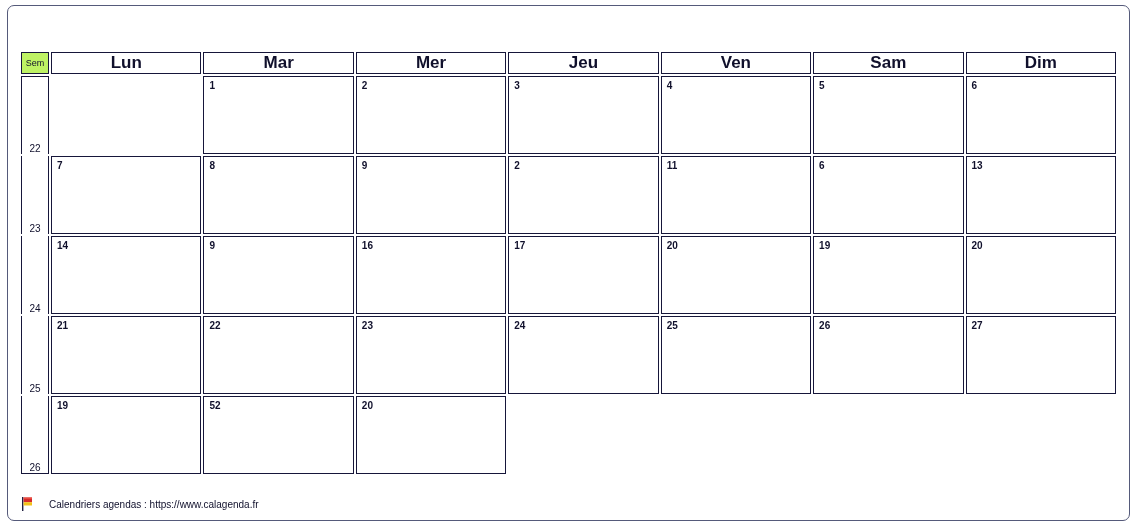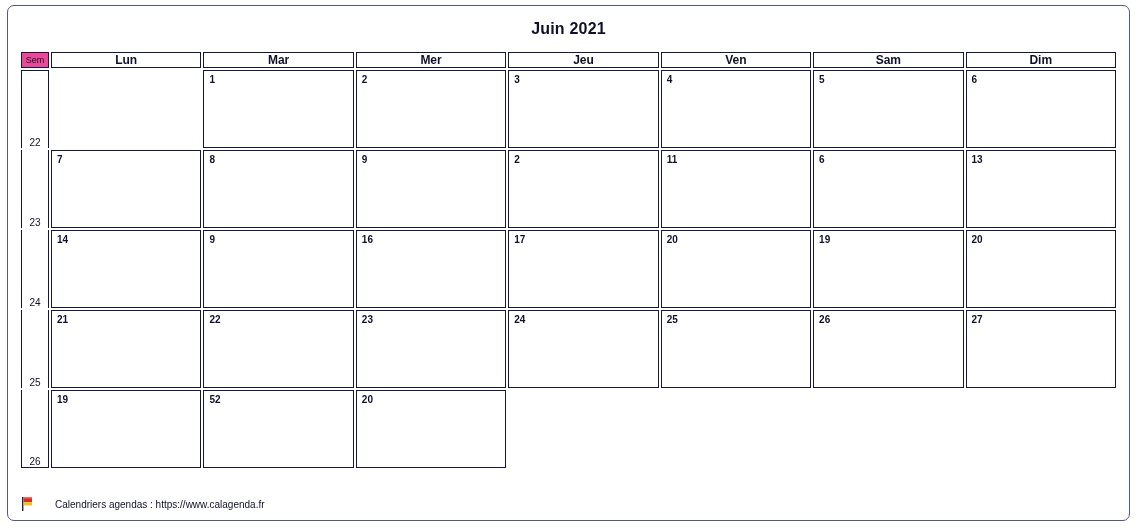--- a/index.html
+++ b/index.html
@@ -51,31 +51,31 @@
     width: 1099px;
     table-layout: fixed;
   }
   table.cal th, table.cal td {
     padding: 0;
     margin: 0;
   }
   th.sem-head {
     width: 26px;
     border: 1px solid #16163a;
-    background: #ec4899;
+    background: #bef264;
     font-size: 9px;
     font-weight: normal;
     color: #10102c;
     height: 13px;
     vertical-align: middle;
   }
   th.day-head {
     border: 1px solid #16163a;
     background: #ffffff;
-    font-size: 12px;
+    font-size: 17px;
     font-weight: bold;
     color: #10102c;
     height: 13px;
     text-align: center;
     vertical-align: middle;
   }
   td.sem-cell {
     width: 26px;
     border: 1px solid #16163a;
     border-top: none;
@@ -112,40 +112,39 @@
     color: #10102c;
     padding: 4px 0 0 5px;
     line-height: 1;
   }
   .footer {
     position: absolute;
     left: 13px;
     bottom: 8px;
     display: flex;
     align-items: center;
-    gap: 20px;
+    gap: 14px;
   }
   .footer-icon {
     width: 14px;
     height: 16px;
     position: relative;
     display: inline-block;
   }
   .footer-text {
     font-size: 10px;
     color: #10102c;
   }
 </style>
 </head>
 <body>
 
 <div class="page">
   <div class="frame">
 
-    <div class="title">Juin 2021</div>
 
     <div class="grid">
       <table class="cal">
         <thead>
           <tr>
             <th class="sem-head">Sem</th>
             <th class="day-head">Lun</th>
             <th class="day-head">Mar</th>
             <th class="day-head">Mer</th>
             <th class="day-head">Jeu</th>

